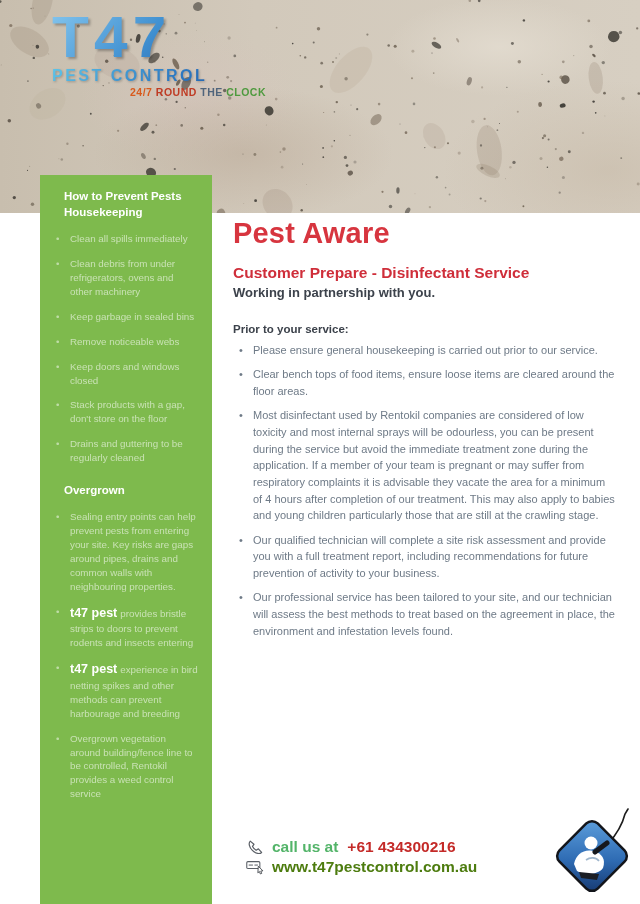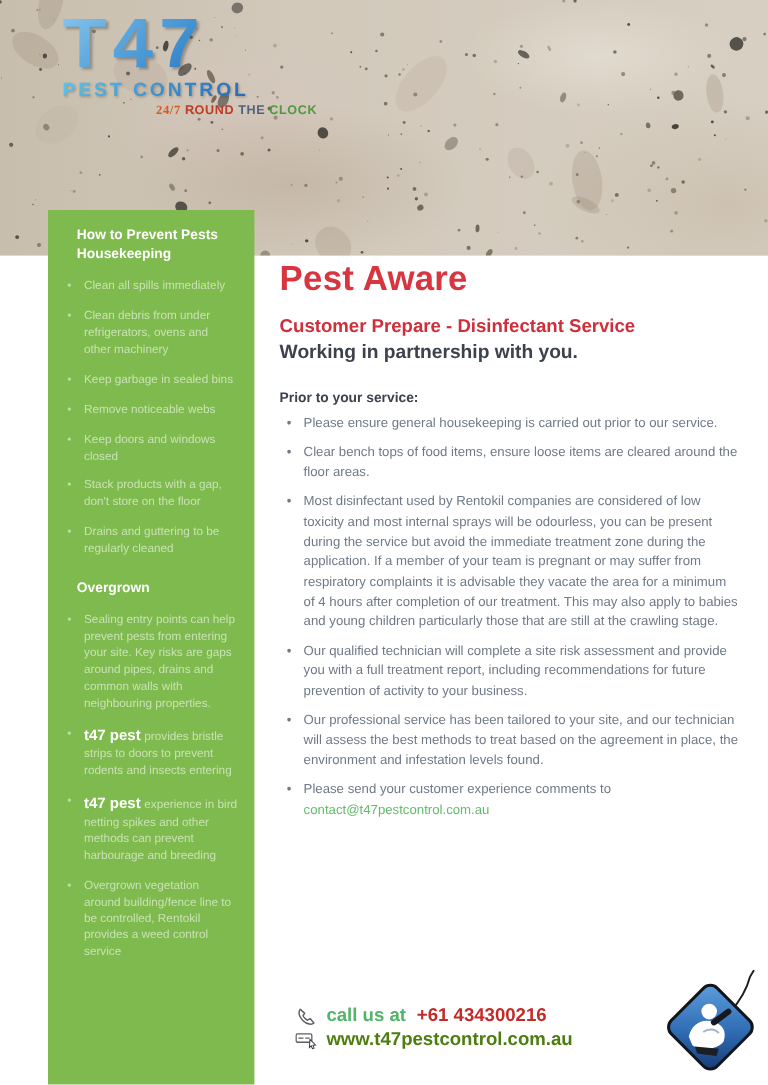--- a/index.html
+++ b/index.html
@@ -20,40 +20,40 @@
   .logo{position:absolute;left:52px;top:8px;line-height:1;}
   .logo-t47{font-size:58px;font-weight:800;letter-spacing:5px;transform:scaleX(1.04);transform-origin:left;
     background:linear-gradient(135deg,#85c6ee 0%,#3f8fd0 45%,#173f8f 100%);
     -webkit-background-clip:text;background-clip:text;-webkit-text-fill-color:transparent;color:transparent;
     filter:drop-shadow(2px 2px 1px rgba(40,40,40,.35));}
   .logo-sub{margin-top:2px;font-size:16px;font-weight:800;letter-spacing:2.5px;
     background:linear-gradient(135deg,#5ec4e8 0%,#2f7cc4 55%,#1c4f9e 100%);
     -webkit-background-clip:text;background-clip:text;-webkit-text-fill-color:transparent;color:transparent;
     filter:drop-shadow(1px 1px 1px rgba(40,40,40,.3));}
   .logo-tag{margin-top:3px;margin-left:78px;font-size:10.5px;font-weight:800;letter-spacing:.5px;}
-  .logo-tag .w0{color:#d85a1c;font-family:Liberation Serif, serif;}
+  .logo-tag .w0{color:#d85a1c;}
   .logo-tag .w1{color:#bf3b24;}
   .logo-tag .w2{color:#50657c;}
   .logo-tag .w3{color:#4e9a3e;}
 
   
   .sidebar{position:absolute;left:40px;top:175px;width:172px;bottom:0;background:#7eba4d;
     box-sizing:border-box;padding:13px 14px 0 12px;}
   .sidebar h3{margin:0 0 12px 12px;font-size:11.5px;font-weight:bold;color:#ffffff;line-height:1.4;width:128px;}
   .sidebar ul{list-style:none;margin:0;padding:0 0 0 18px;}
   .sidebar li{position:relative;font-size:9.8px;line-height:1.42;color:rgba(255,255,255,.58);margin-bottom:11px;}
   .sidebar li::before{content:"\2022";position:absolute;left:-14px;top:0;color:rgba(255,255,255,.5);}
   .sidebar .proofing-h{margin-top:17px;}
   .sidebar .brand{font-size:12.5px;font-weight:bold;color:#ffffff;margin-right:3px;}
 
   
   .main{position:absolute;left:233px;top:217px;width:384px;}
   .main h1{margin:0;font-size:29px;font-weight:bold;color:#d7353f;letter-spacing:.2px;}
   .main h2{margin:14px 0 0 0;font-size:15.5px;font-weight:bold;color:#cf2e3a;}
-  .main .partner{margin:3px 0 0 0;font-size:16px;font-weight:bold;color:#3c424b;}
+  .main .partner{margin:3px 0 0 0;font-size:13px;font-weight:bold;color:#3c424b;}
   .main .prior{margin:23px 0 0 0;font-size:11.5px;font-weight:bold;color:#3c424b;}
   .main ul{list-style:none;margin:7px 0 0 0;padding:0 0 0 20px;}
   .main li{position:relative;font-size:11px;line-height:1.52;color:#6e7a87;margin-bottom:7.5px;}
   .main li::before{content:"\2022";position:absolute;left:-14px;top:0;color:#6e7a87;}
   .email-link{color:#64bb6b;text-decoration:none;cursor:pointer;}
 
   
   .footer{position:absolute;left:246px;top:837px;}
   .contact-row{display:flex;align-items:center;height:20px;}
   .contact-row svg{flex:0 0 auto;}
@@ -324,24 +324,20 @@
     <h1>Pest Aware</h1>
     <h2>Customer Prepare - Disinfectant Service</h2>
     <p class="partner">Working in partnership with you.</p>
     <p class="prior">Prior to your service:</p>
     <ul>
       <li>Please ensure general housekeeping is carried out prior to our service.</li>
       <li>Clear bench tops of food items, ensure loose items are cleared around the floor areas.</li>
       <li>Most disinfectant used by Rentokil companies are considered of low toxicity and most internal sprays will be odourless, you can be present during the service but avoid the immediate treatment zone during the application. If a member of your team is pregnant or may suffer from respiratory complaints it is advisable they vacate the area for a minimum of 4 hours after completion of our treatment. This may also apply to babies and young children particularly those that are still at the crawling stage.</li>
       <li>Our qualified technician will complete a site risk assessment and provide you with a full treatment report, including recommendations for future prevention of activity to your business.</li>
       <li>Our professional service has been tailored to your site, and our technician will assess the best methods to treat based on the agreement in place, the environment and infestation levels found.</li>
-      <li>
-        <span>Please send your customer experience comments to</span>
-        <a class="email-link">contact@t47pestcontrol.com.au</a>
-      </li>
     </ul>
   </main>
 
   <div class="footer">
     <div class="contact-row">
       <svg width="17" height="17" viewBox="0 0 24 24">
         <path d="M6 3 C3.5 5.5 4 11 9 16 C14 21 19.5 21.5 22 19 L17.5 13.8 L14.5 15.8 C12 14.6 10.4 13 9.2 10.5 L11.2 7.5 Z" fill="none" stroke="#5a5f66" stroke-width="1.7" stroke-linejoin="round"></path>
       </svg>
       <span class="call-label">call us at</span>
       <span class="phone-number">+61 434300216</span>

